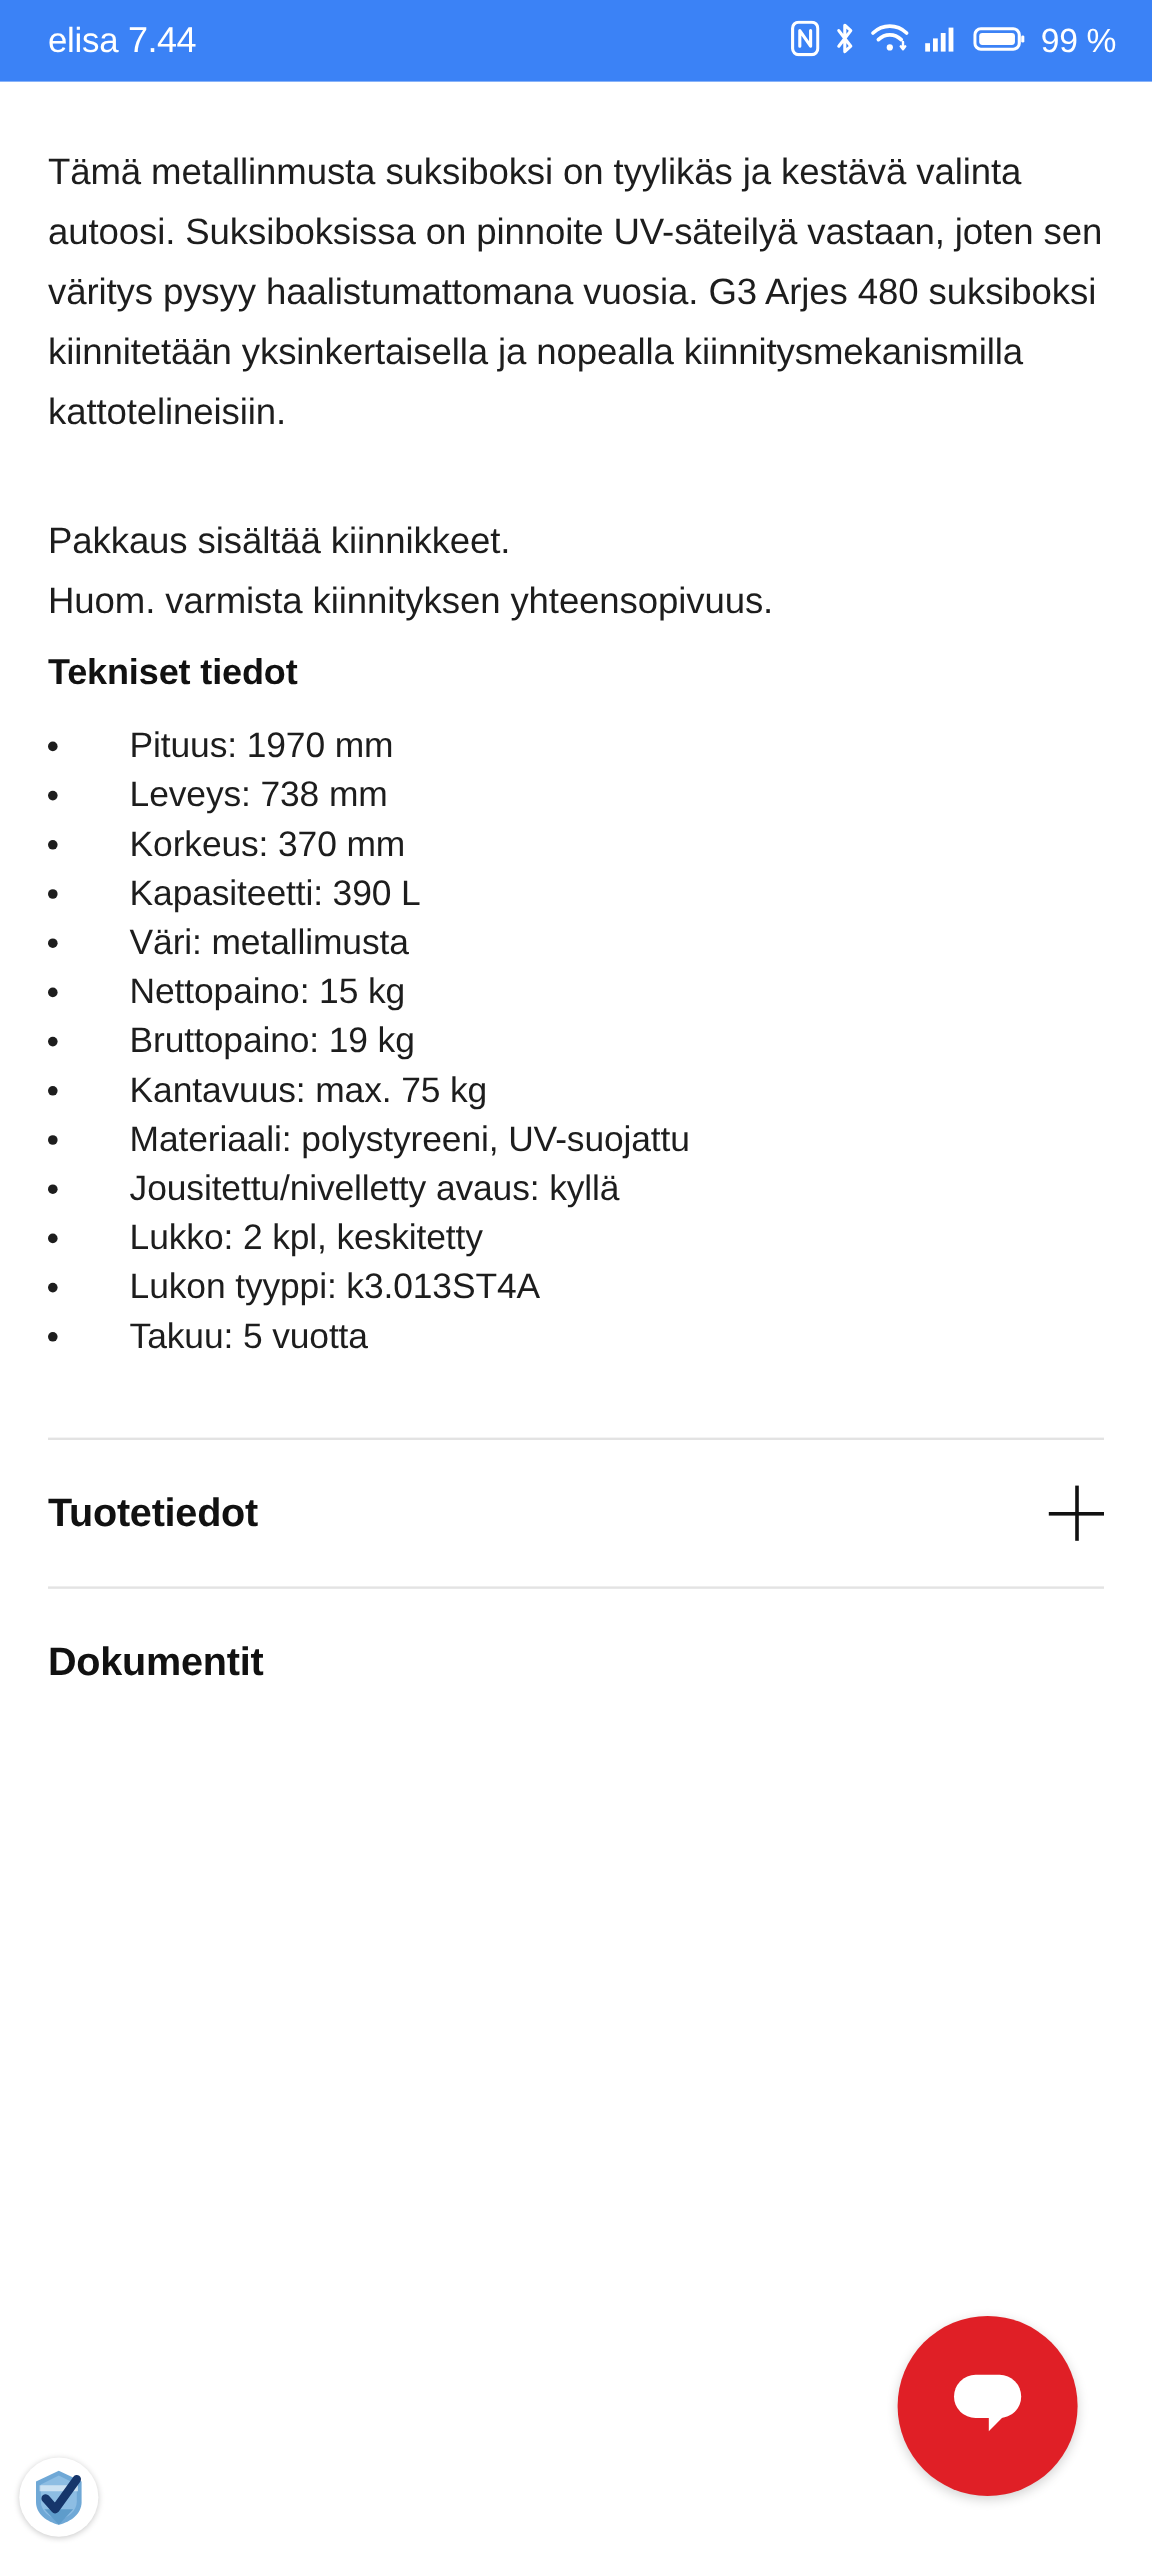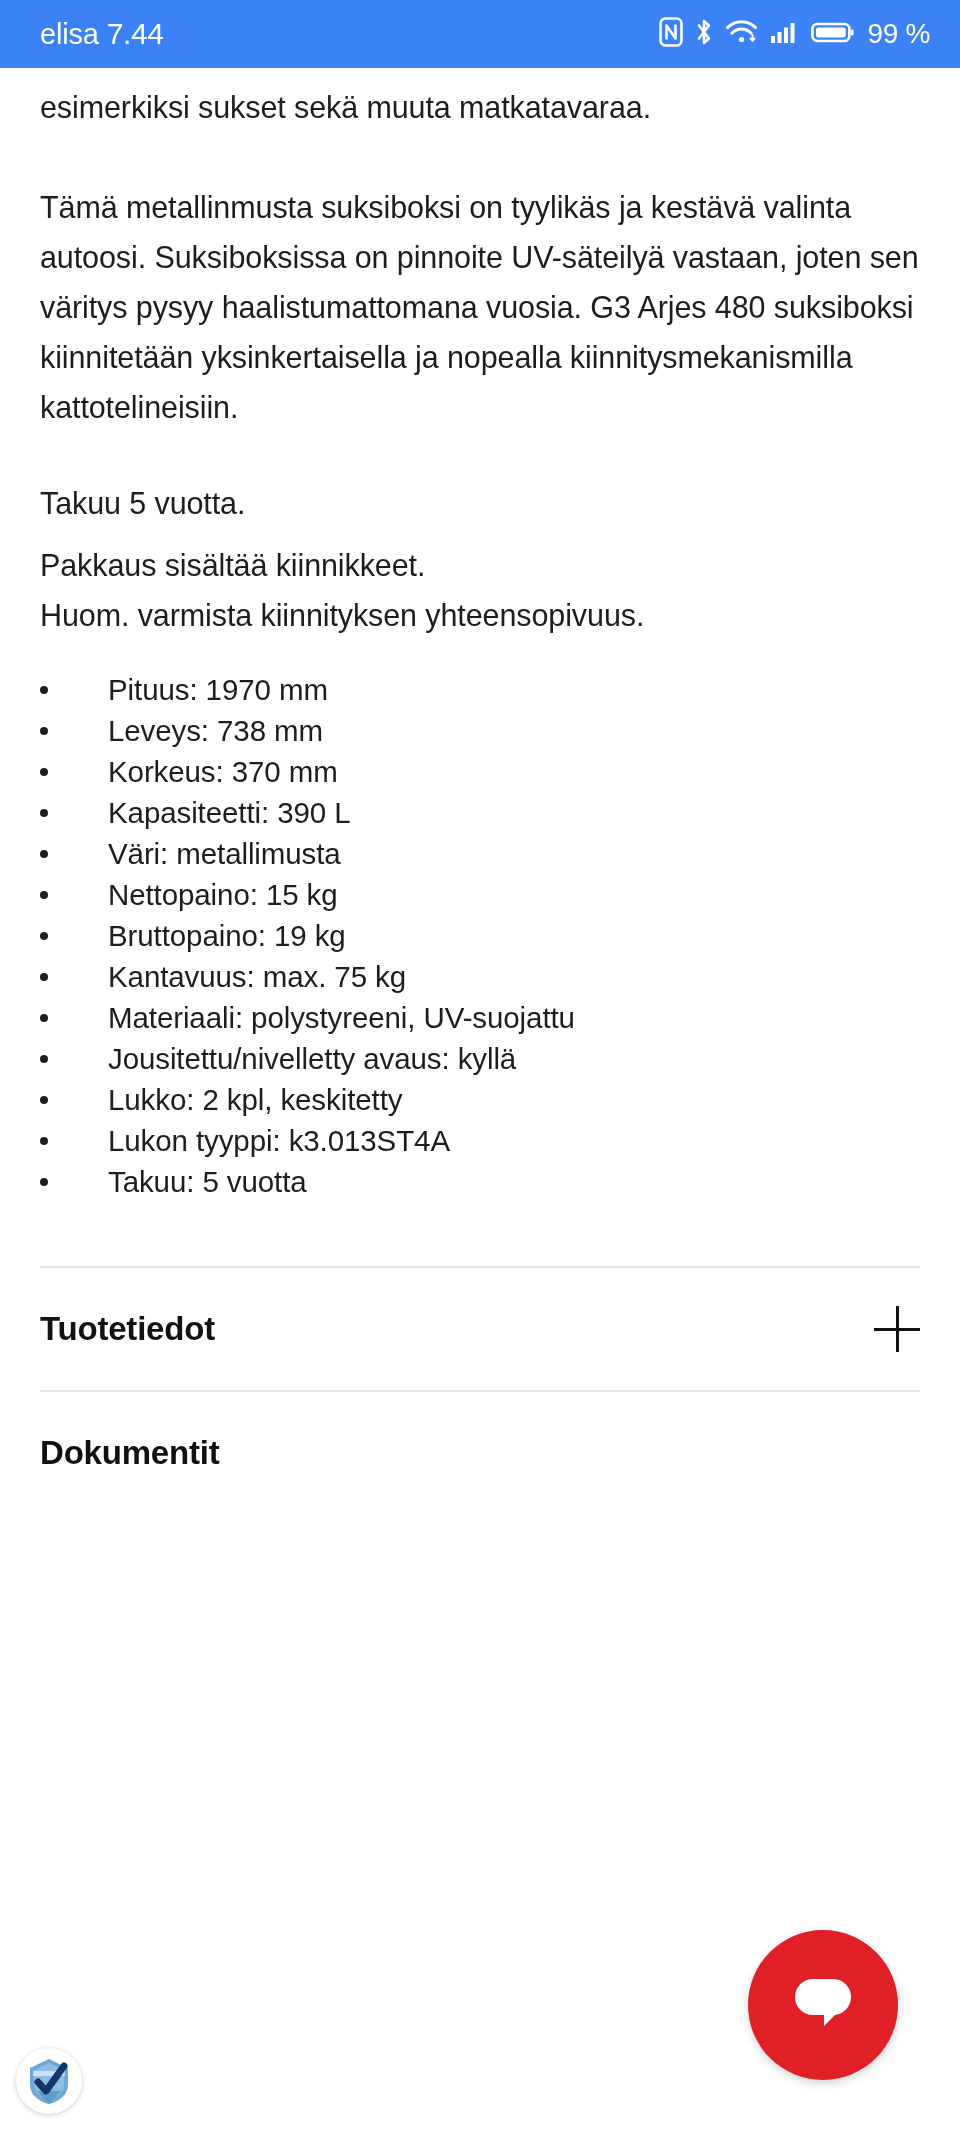--- a/index.html
+++ b/index.html
@@ -223,37 +223,36 @@
         <rect x="40" y="12.5" width="2.6" height="6" rx="1.2" fill="#fff"></rect>
       </svg>
     </span>
 
     <span class="sb-batterytext">99 %</span>
   </div>
 </div>
 
 <div class="content">
 
-  <p class="para first">esimerkiksi sukset sekä muuta matkatavaraa.</p>
 
   <div class="gap-lg"></div>
 
   <p class="para">Tämä metallinmusta suksiboksi on tyylikäs ja kestävä valinta autoosi. Suksiboksissa on pinnoite UV-säteilyä vastaan, joten sen väritys pysyy haalistumattomana vuosia. G3 Arjes 480 suksiboksi kiinnitetään yksinkertaisella ja nopealla kiinnitysmekanismilla kattotelineisiin.</p>
 
   <div class="gap-md"></div>
 
-  <p class="para">Takuu 5 vuotta.</p>
 
   <div class="gap-sm"></div>
 
   <p class="para">Pakkaus sisältää kiinnikkeet.</p>
   <p class="para">Huom. varmista kiinnityksen yhteensopivuus.</p>
 
   <div class="gap-sm"></div>
 
+  <p class="spec-title">Tekniset tiedot</p>
 
   <div style="height:17px"></div>
 
   <ul class="specs">
     <li>Pituus: 1970 mm</li>
     <li>Leveys: 738 mm</li>
     <li>Korkeus: 370 mm</li>
     <li>Kapasiteetti: 390 L</li>
     <li>Väri: metallimusta</li>
     <li>Nettopaino: 15 kg</li>

